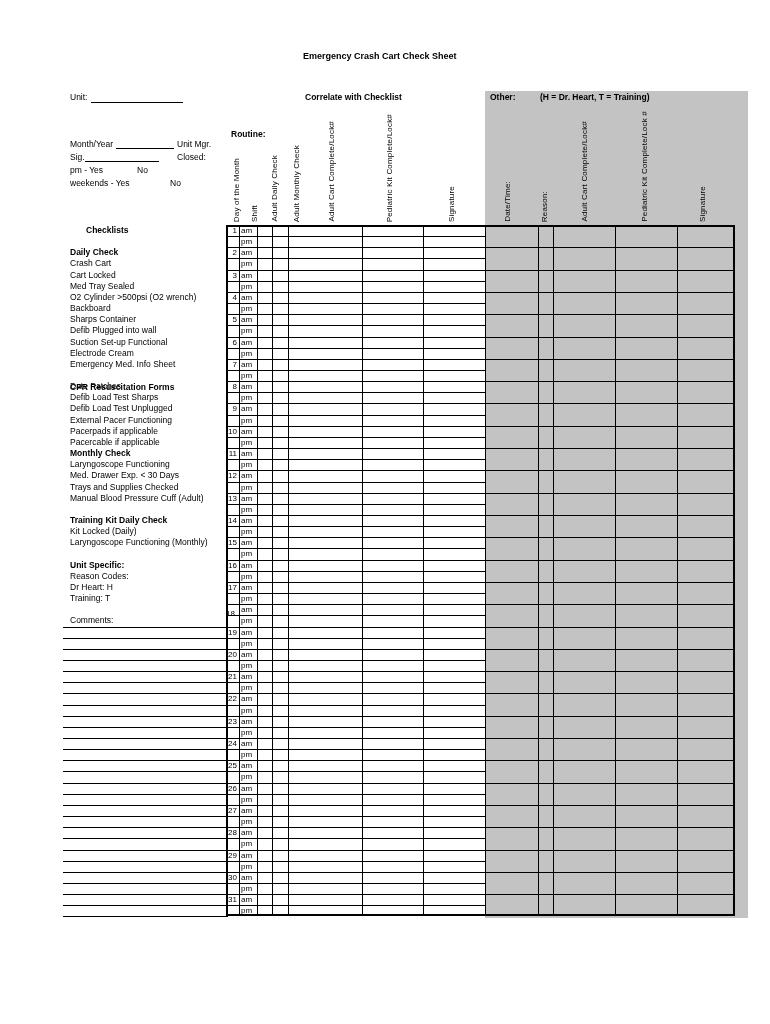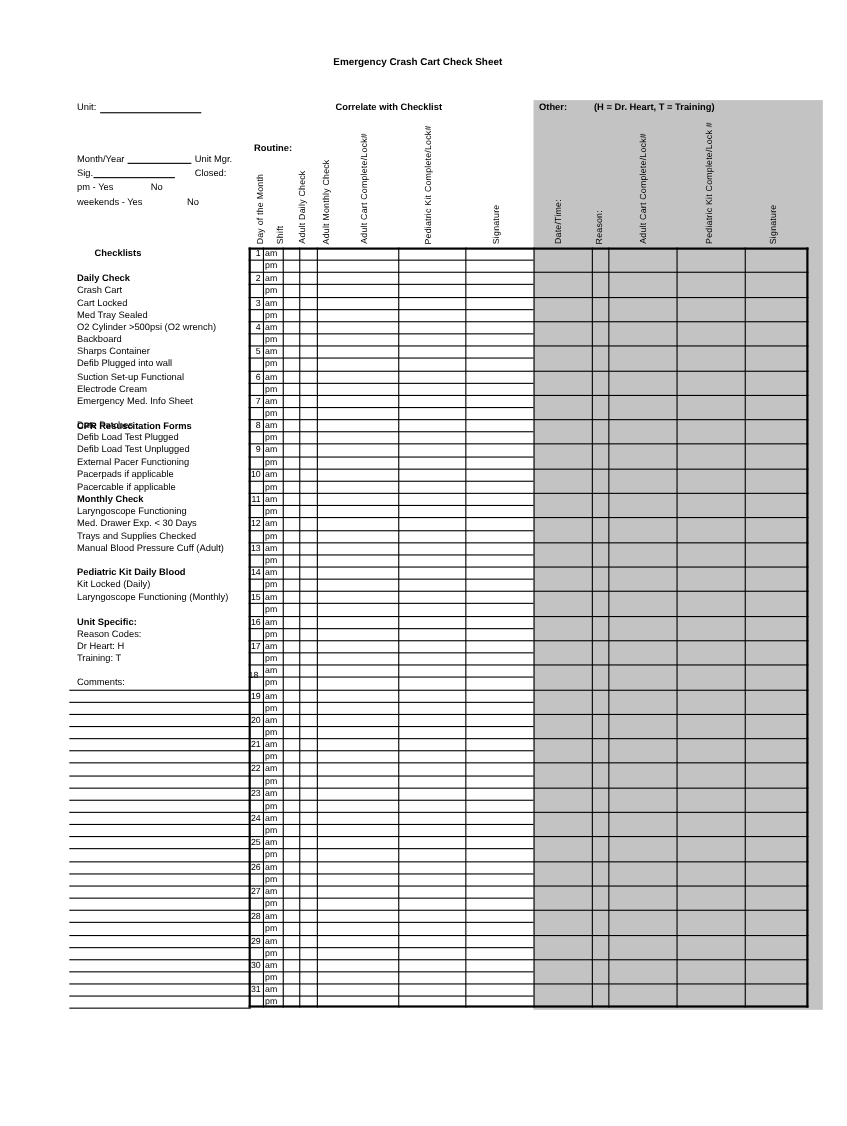--- a/index.html
+++ b/index.html
@@ -77,31 +77,31 @@
       <div class="cl-item" style="top: 55.765px;">Med Tray Sealed</div>
       <div class="cl-item" style="top: 66.918px;">O2 Cylinder &gt;500psi (O2 wrench)</div>
       <div class="cl-item" style="top: 78.071px;">Backboard</div>
       <div class="cl-item" style="top: 89.224px;">Sharps Container</div>
       <div class="cl-item" style="top: 100.377px;">Defib Plugged into wall</div>
       <div class="cl-item" style="top: 111.53px;">Suction Set-up Functional</div>
       <div class="cl-item" style="top: 122.683px;">Electrode Cream</div>
       <div class="cl-item" style="top: 133.836px;">Emergency Med. Info Sheet</div>
       <div class="cl-item" style="top: 157px; font-weight: bold;">CPR Resuscitation Forms</div>
       <div class="cl-item" style="top: 156.142px;">Date Patches</div>
-      <div class="cl-item" style="top: 167.295px;">Defib Load Test Plugged</div>
+      <div class="cl-item" style="top: 167.295px;">Defib Load Test Sharps</div>
       <div class="cl-item" style="top: 178.448px;">Defib Load Test Unplugged</div>
       <div class="cl-item" style="top: 189.601px;">External Pacer Functioning</div>
       <div class="cl-item" style="top: 200.754px;">Pacerpads if applicable</div>
       <div class="cl-item" style="top: 211.907px;">Pacercable if applicable</div>
       <div class="cl-item b" style="top: 223.06px;">Monthly Check</div>
       <div class="cl-item" style="top: 234.213px;">Laryngoscope Functioning</div>
       <div class="cl-item" style="top: 245.366px;">Med. Drawer Exp. &lt; 30 Days</div>
       <div class="cl-item" style="top: 256.519px;">Trays and Supplies Checked</div>
       <div class="cl-item" style="top: 267.672px;">Manual Blood Pressure Cuff (Adult)</div>
-      <div class="cl-item b" style="top: 289.978px;">Pediatric Kit Daily Blood</div>
+      <div class="cl-item b" style="top: 289.978px;">Training Kit Daily Check</div>
       <div class="cl-item" style="top: 301.131px;">Kit Locked (Daily)</div>
       <div class="cl-item" style="top: 312.284px;">Laryngoscope Functioning (Monthly)</div>
       <div class="cl-item b" style="top: 334.59px;">Unit Specific:</div>
       <div class="cl-item" style="top: 345.743px;">Reason Codes:</div>
       <div class="cl-item" style="top: 356.896px;">Dr Heart: H</div>
       <div class="cl-item" style="top: 368.049px;">Training: T</div>
       <div class="cl-item" style="top: 390.355px;">Comments:</div>
     </div>
 
   <div class="abs" id="comment-lines" style="left:0;top:0;width:770px;height:1024px;pointer-events:none;">

